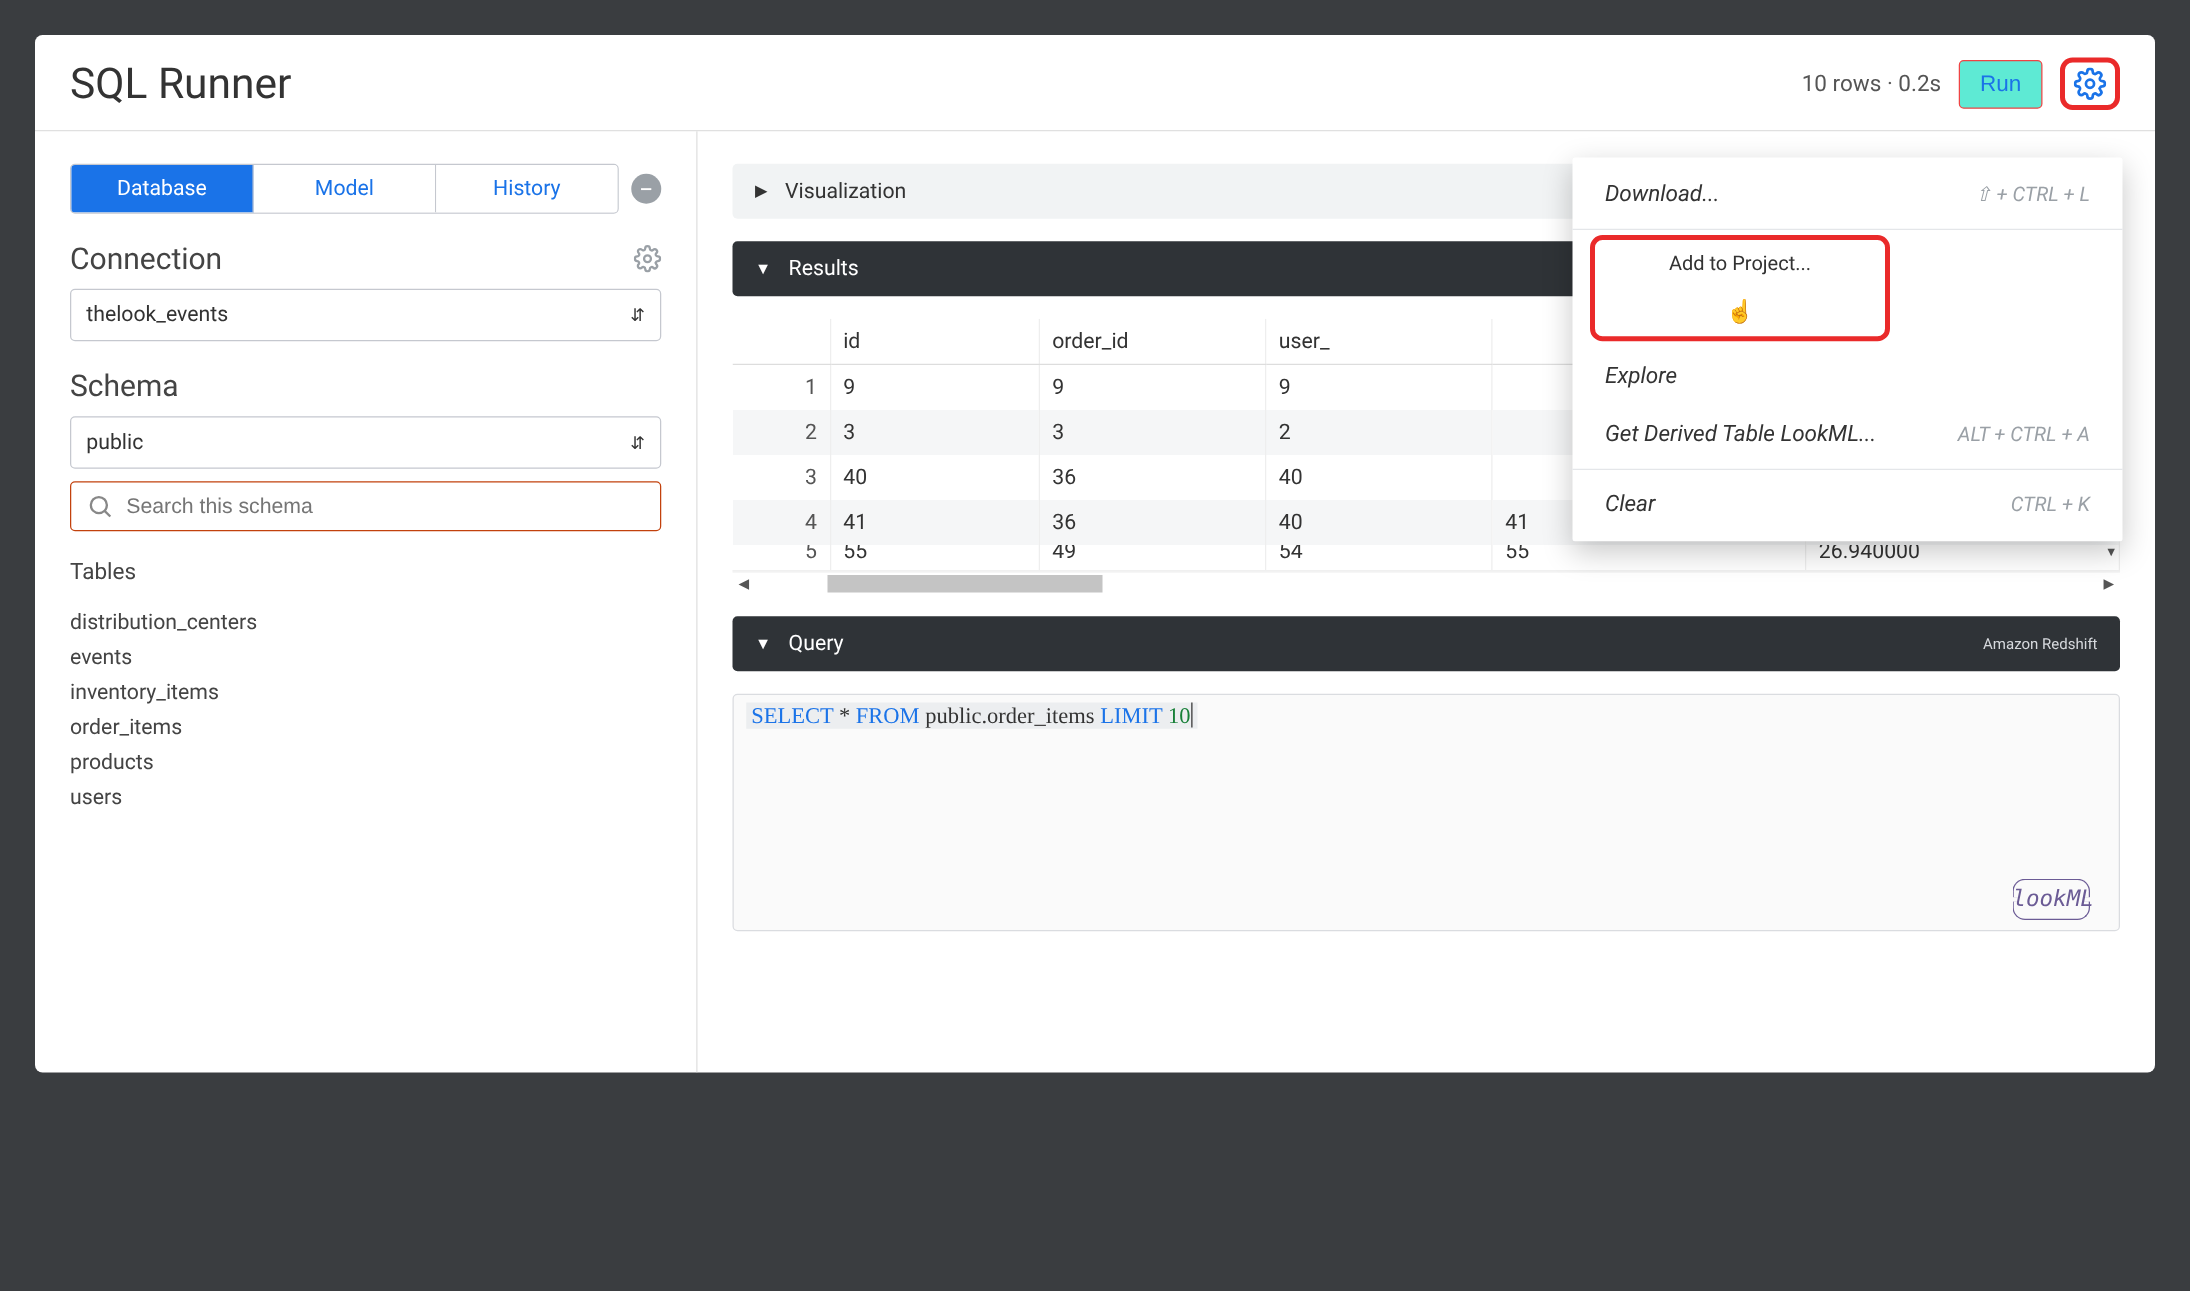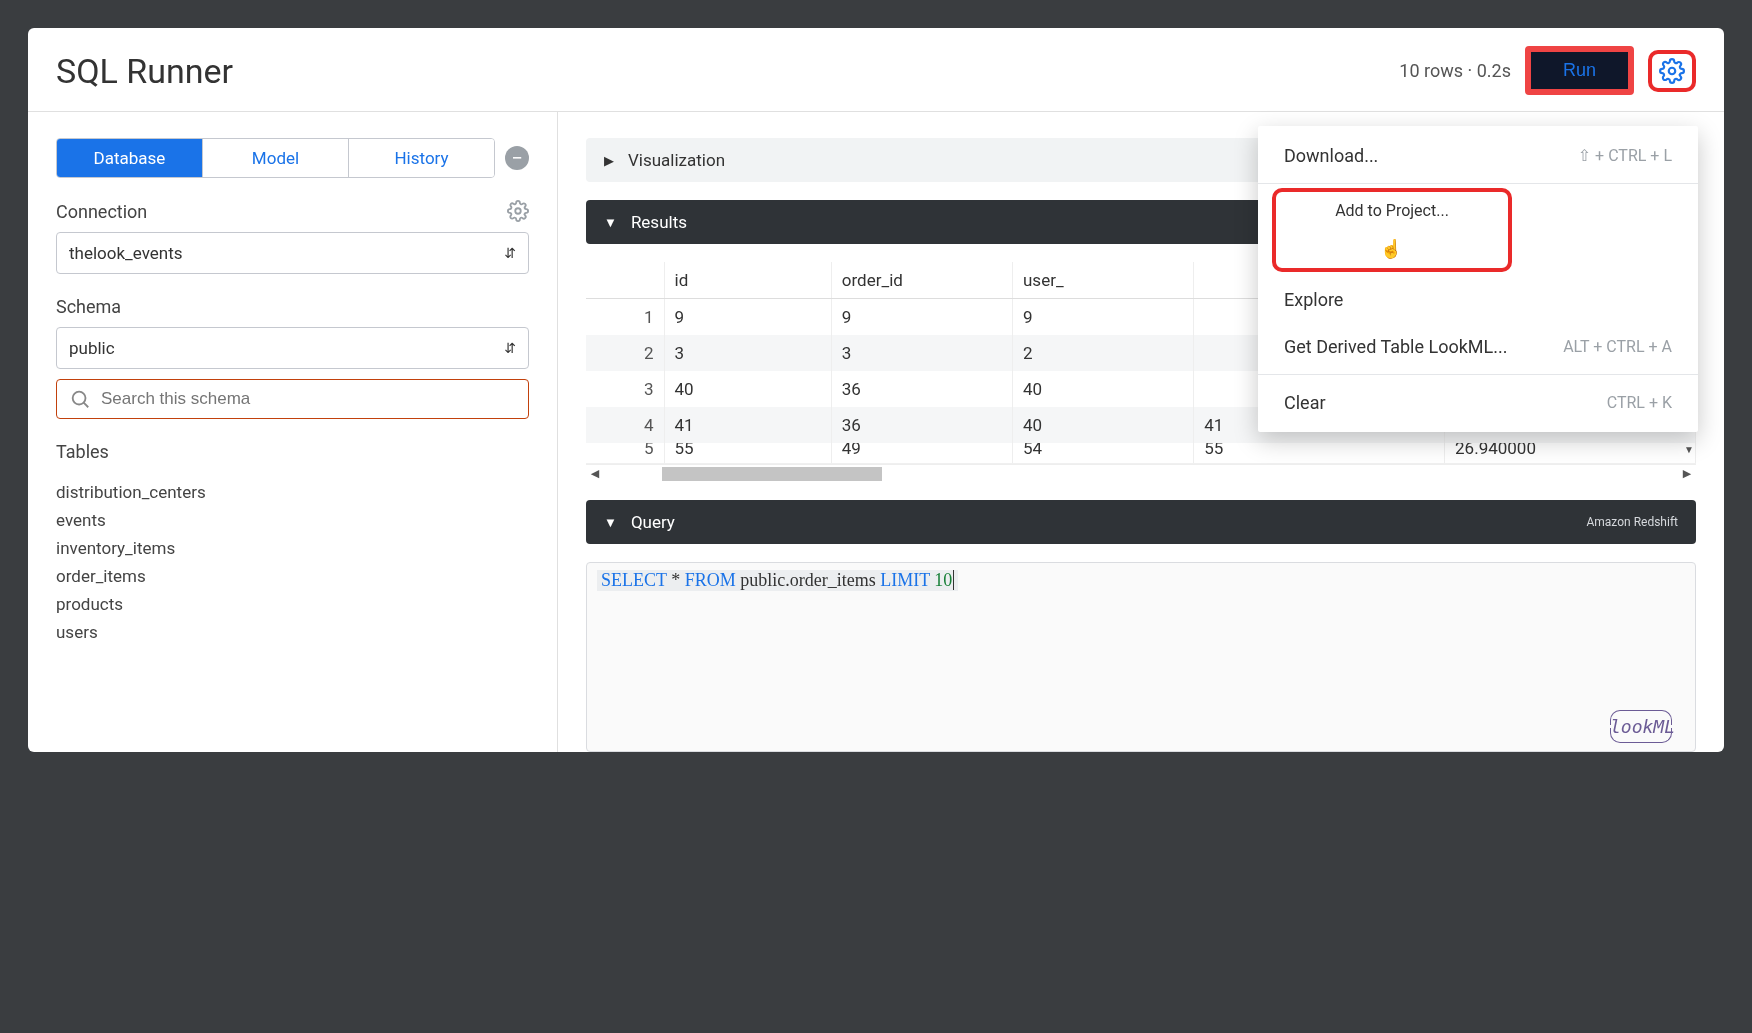--- a/index.html
+++ b/index.html
@@ -7,21 +7,21 @@
     font-family: -apple-system, BlinkMacSystemFont, "Segoe UI", Roboto, Helvetica, Arial, sans-serif;
     background: #3a3d40;
     padding: 28px;
     font-size: 16px;
     color: #333;
   }
   .panel {
     background: #fff;
     border-radius: 6px;
     overflow: hidden;
-    height: 724px;
+    height: 830px;
     position: relative;
     display: flex;
     flex-direction: column;
   }
   .header {
     display: flex;
     align-items: center;
     justify-content: space-between;
     padding: 18px 28px 16px 28px;
     border-bottom: 1px solid #e0e0e0;
@@ -34,25 +34,25 @@
   .header-right {
     display: flex;
     align-items: center;
     gap: 14px;
   }
   .result-stats {
     color: #555;
     font-size: 18px;
   }
   .run-btn {
-    border: 6px solid #ef4444;
-    background: #0f172a;
+    border: 1px solid #ef4444;
+    background: #5eead4;
     color: #1a73e8;
     font-size: 18px;
-    padding: 8px 32px;
+    padding: 8px 16px;
     border-radius: 4px;
     cursor: pointer;
   }
   .gear-btn {
     width: 48px;
     height: 42px;
     border: 4px solid #ea2a2a;
     border-radius: 10px;
     background: #fff;
     display: flex;
@@ -102,21 +102,21 @@
     width: 24px; height: 24px; border-radius: 50%; background: #9aa0a6;
     color: #fff; display: flex; align-items: center; justify-content: center;
     font-size: 20px; line-height: 1; cursor: pointer;
   }
   .section-label-row {
     display: flex;
     justify-content: space-between;
     align-items: center;
     margin-bottom: 10px;
   }
-  .section-label { font-size: 18px; color: #444; }
+  .section-label { font-size: 24px; color: #444; }
   .small-gear { width: 22px; height: 22px; stroke: #9aa0a6; fill: none; stroke-width: 2; cursor: pointer; }
   .select {
     width: 100%;
     border: 1px solid #c5c8cf;
     border-radius: 4px;
     padding: 10px 12px;
     font-size: 17px;
     margin-bottom: 22px;
     display: flex;
     justify-content: space-between;
@@ -231,20 +231,21 @@
     padding: 6px 0;
   }
   .dropdown .item {
     display: flex;
     justify-content: space-between;
     align-items: center;
     padding: 13px 26px;
     font-size: 18px;
     color: #333;
     cursor: pointer;
+    font-style: italic;
   }
   .dropdown .shortcut { color: #9aa0a6; font-size: 16px; }
   .dropdown .divider { height: 1px; background: #e4e6e9; margin: 4px 0; }
   .highlight-wrap {
     border: 4px solid #ea2a2a;
     border-radius: 10px;
     margin: 4px 14px;
     padding: 9px 12px;
     width: 240px;
     display: flex;

